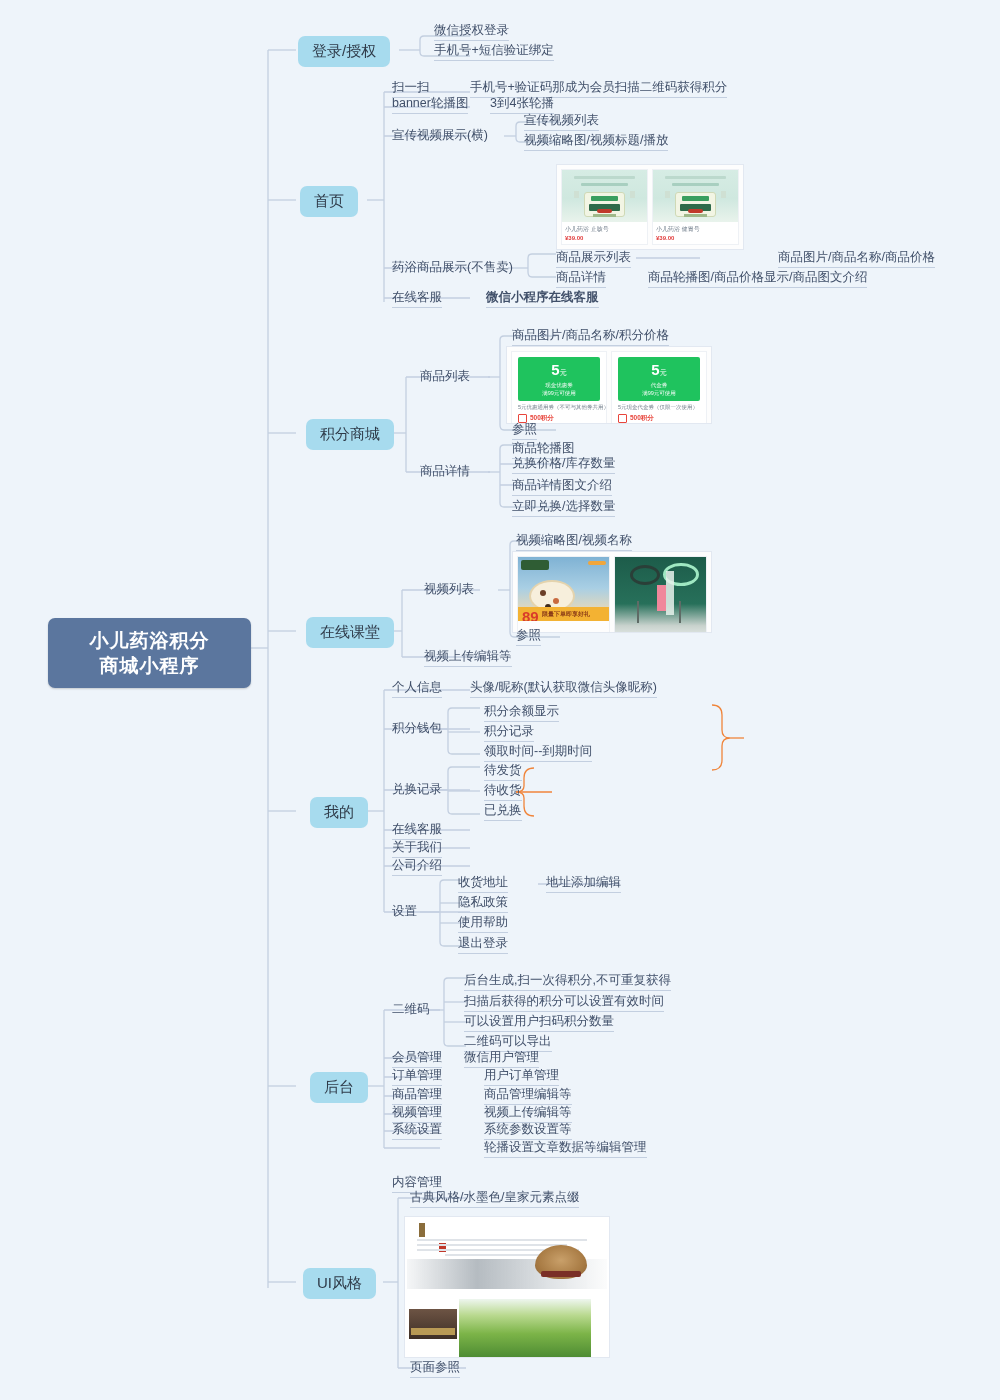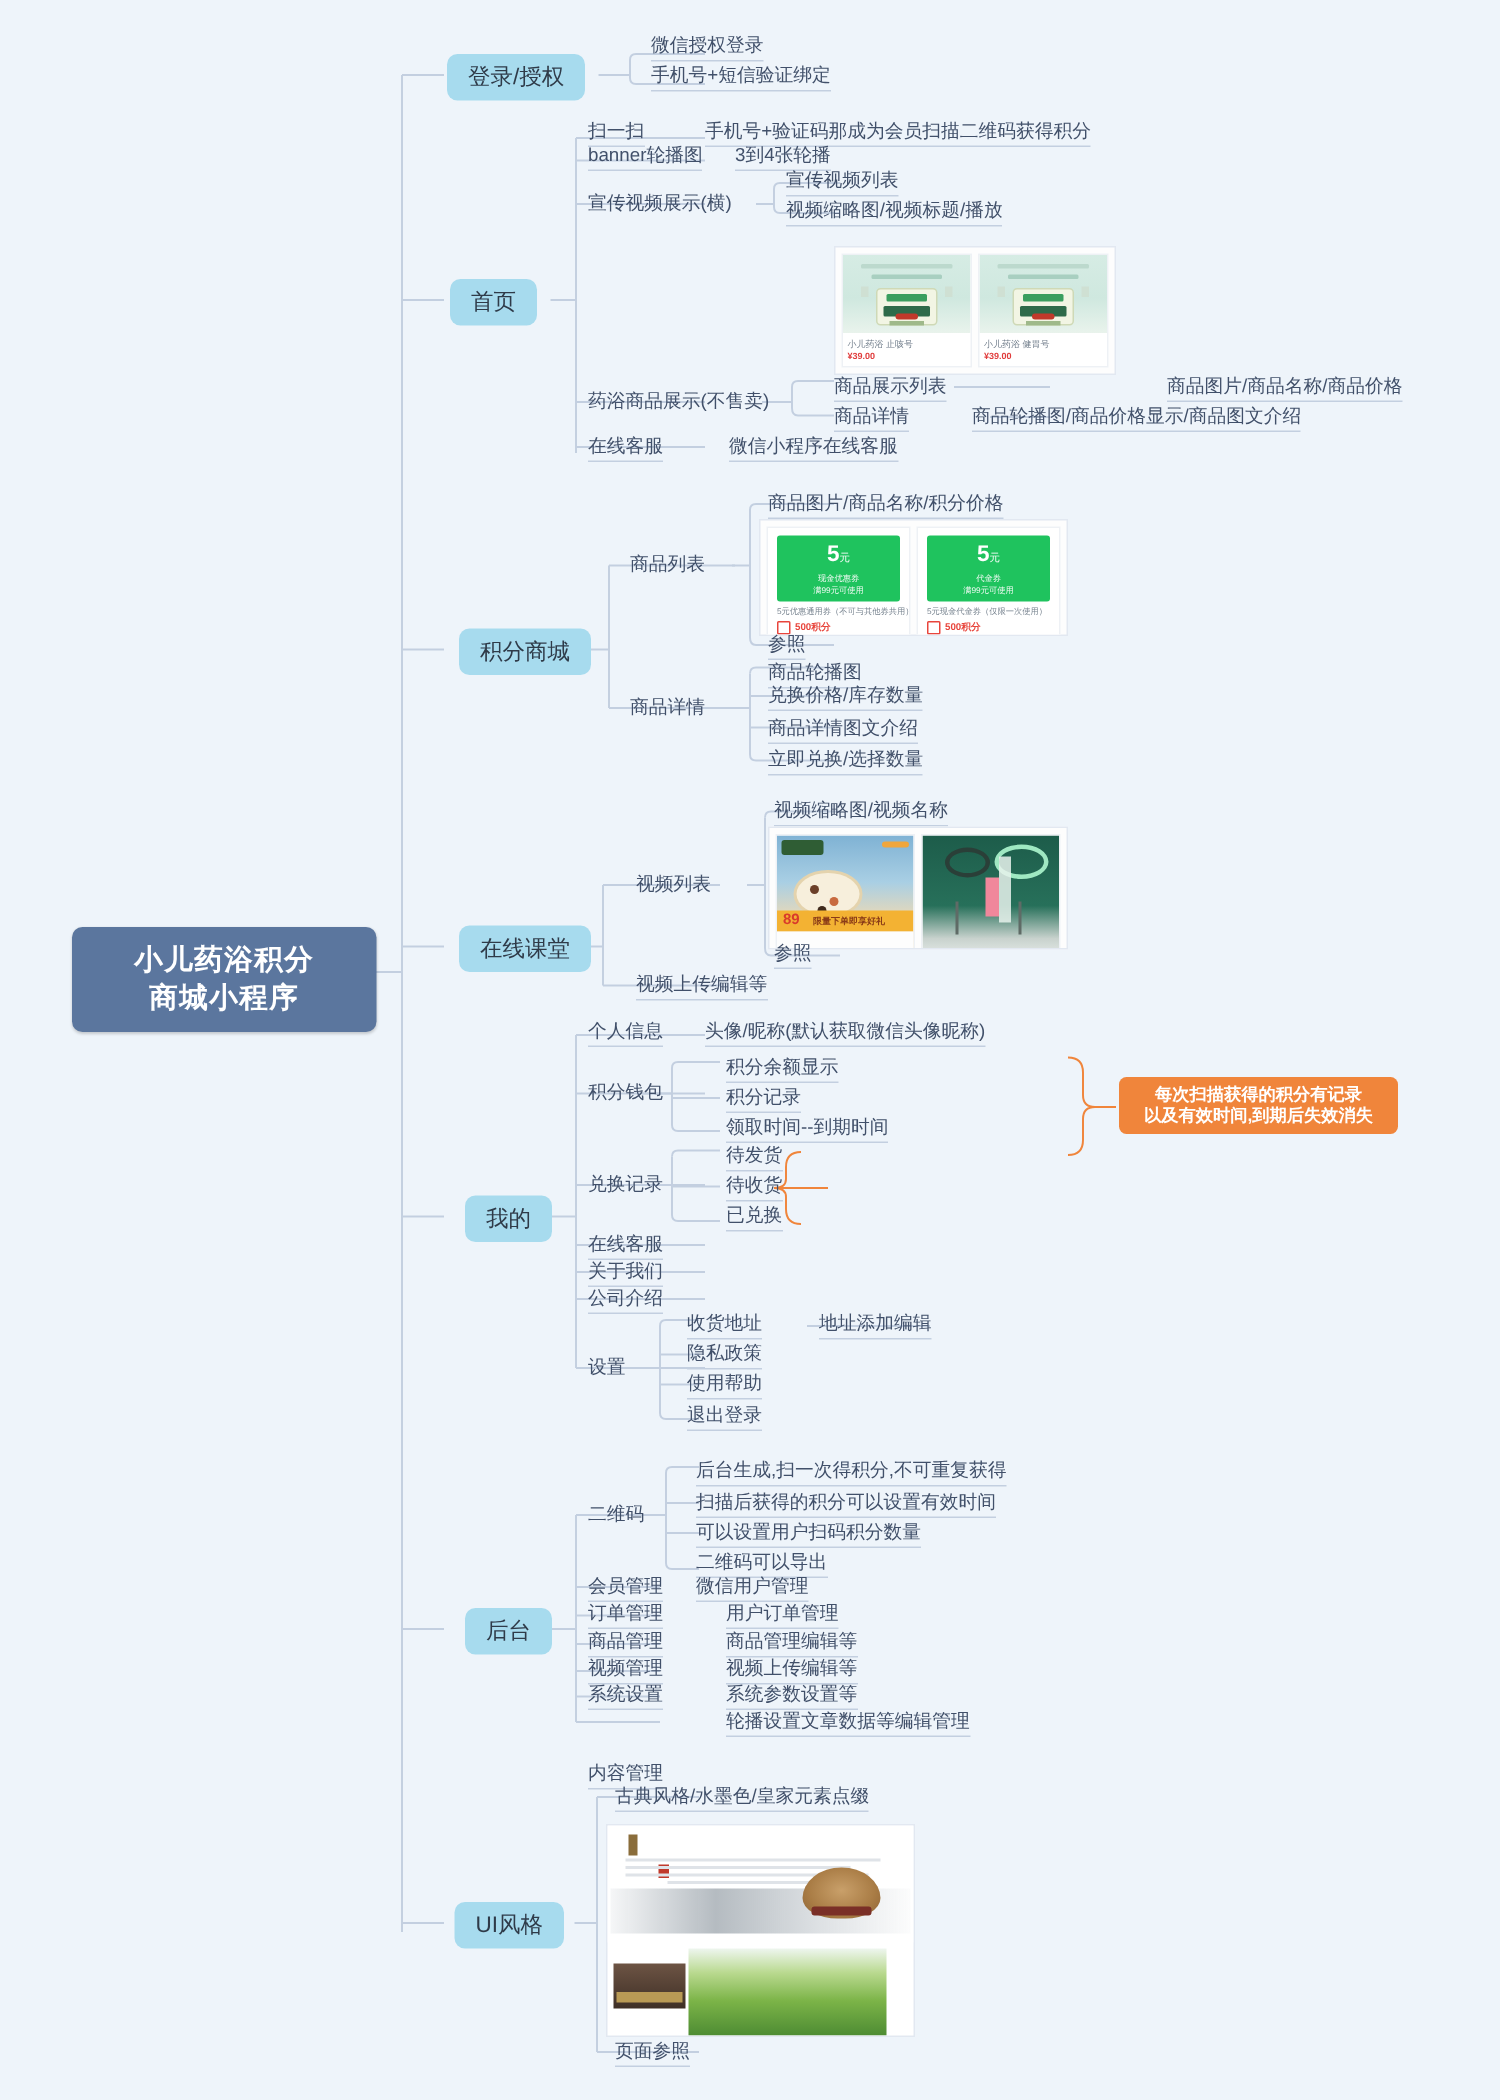--- a/index.html
+++ b/index.html
@@ -113,21 +113,21 @@
   .cp-pts .ic{width:7px;height:7px;border:1px solid #e8453c;border-radius:1px;display:inline-block;}
 
   
   .vid{height:78px;position:relative;overflow:hidden;}
   .vidA{background:linear-gradient(180deg,#7fb2d4 0%,#a9cfe4 40%,#e8d9b8 70%,#f2e6c6 100%);}
   .vidA .tl{position:absolute;left:3px;top:3px;width:28px;height:10px;background:#2f5d34;border-radius:2px;}
   .vidA .tr{position:absolute;right:3px;top:4px;width:18px;height:4px;background:#f0a63c;border-radius:2px;}
   .vidA .plate{position:absolute;left:14%;top:32%;width:46%;height:36%;background:#f7efdc;border-radius:50%;box-shadow:0 0 0 2px #e4d3ad;}
   .vidA .dot{position:absolute;width:6px;height:6px;border-radius:50%;background:#6b3f28;}
   .vidA .bar{position:absolute;left:0;right:0;bottom:14px;height:14px;background:#f3b233;}
-  .vidA .bar .num{position:absolute;left:4px;top:1px;font-size:10px;font-weight:bold;color:#d93b2b;}
+  .vidA .bar .num{position:absolute;left:4px;top:1px;font-size:15px;font-weight:bold;color:#d93b2b;}
   .vidA .bar .txt{position:absolute;left:24px;top:3px;font-size:6px;color:#8a3b17;font-weight:bold;}
   .vidA .strip{position:absolute;left:0;right:0;bottom:0;height:14px;background:#fdfdfd;}
   .vidB{background:linear-gradient(180deg,#1d5c4a 0%,#27705a 60%,#c8d2cd 88%,#dfe5e2 100%);}
   .vidB .ring{position:absolute;right:8%;top:8%;width:30px;height:17px;border:3px solid #9fe8c2;border-radius:50%;}
   .vidB .ring2{position:absolute;left:16%;top:10%;width:24px;height:14px;border:3px solid #2a3f38;border-radius:50%;}
   .vidB .pink{position:absolute;left:46%;top:36%;width:9px;height:26px;background:#f0879b;}
   .vidB .txtv{position:absolute;left:56%;top:18%;width:8px;height:44px;background:#e8f2ec;opacity:.85;}
   .vidB .leg{position:absolute;bottom:12px;width:2px;height:22px;background:#5f6b66;}
 
   
@@ -324,21 +324,21 @@
     </div>
   </div>
 
   <div class="t" style="left:392px;top:260px;text-align:right;">药浴商品展示(不售卖)</div>
   <div class="t ul" style="left:556px;top:250px;">商品展示列表</div>
   <div class="t ul" style="left:778px;top:250px;">商品图片/商品名称/商品价格</div>
   <div class="t ul" style="left:556px;top:270px;">商品详情</div>
   <div class="t ul" style="left:648px;top:270px;">商品轮播图/商品价格显示/商品图文介绍</div>
 
   <div class="t ul" style="left:392px;top:290px;">在线客服</div>
-  <div class="t ul" style="left:486px;top:290px;">微信小程序在线客服</div>
+  <div class="t ul" style="left:486px;top:290px;font-weight:bold;">微信小程序在线客服</div>
 
   <div class="b1" style="left:306px;top:419px;">积分商城</div>
 
   <div class="t" style="left:420px;top:369px;">商品列表</div>
   <div class="t ul" style="left:512px;top:328px;">商品图片/商品名称/积分价格</div>
 
   <div class="imgcard" style="left:506px;top:346px;width:204px;height:76px;">
     <div class="shotrow">
       <div class="shot">
         <div class="coupon">
@@ -417,22 +417,20 @@
 
   <div class="b1" style="left:310px;top:797px;">我的</div>
 
   <div class="t ul" style="left:392px;top:680px;">个人信息</div>
   <div class="t ul" style="left:470px;top:680px;">头像/昵称(默认获取微信头像昵称)</div>
 
   <div class="t" style="left:392px;top:721px;">积分钱包</div>
   <div class="t ul" style="left:484px;top:704px;">积分余额显示</div>
   <div class="t ul" style="left:484px;top:724px;">积分记录</div>
   <div class="t ul" style="left:484px;top:744px;">领取时间--到期时间</div>
-  <div class="callout" style="left:746px;top:718px;width:168px;">每次扫描获得的积分有记录
-以及有效时间,到期后失效消失</div>
 
   <div class="t" style="left:392px;top:782px;">兑换记录</div>
   <div class="t ul" style="left:484px;top:763px;">待发货</div>
   <div class="t ul" style="left:484px;top:783px;">待收货</div>
   <div class="t ul" style="left:484px;top:803px;">已兑换</div>
 
   <div class="t ul" style="left:392px;top:822px;">在线客服</div>
   <div class="t ul" style="left:392px;top:840px;">关于我们</div>
   <div class="t ul" style="left:392px;top:858px;">公司介绍</div>
 

